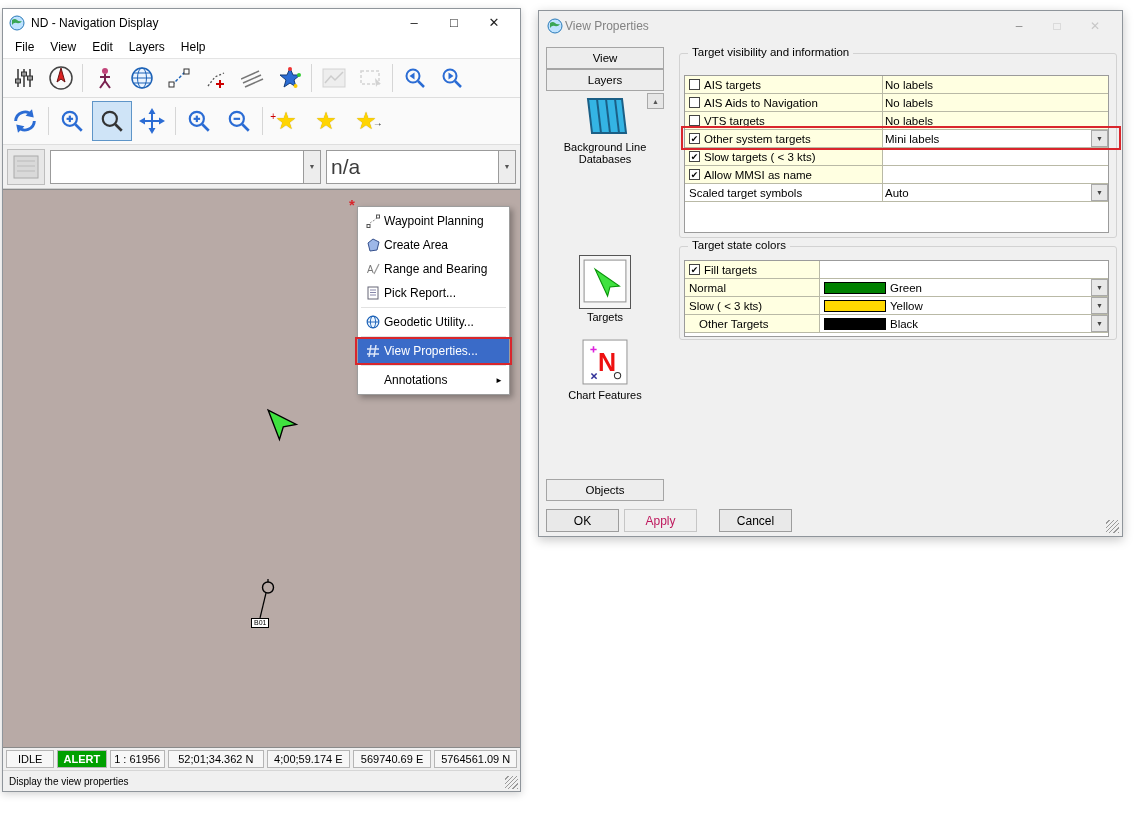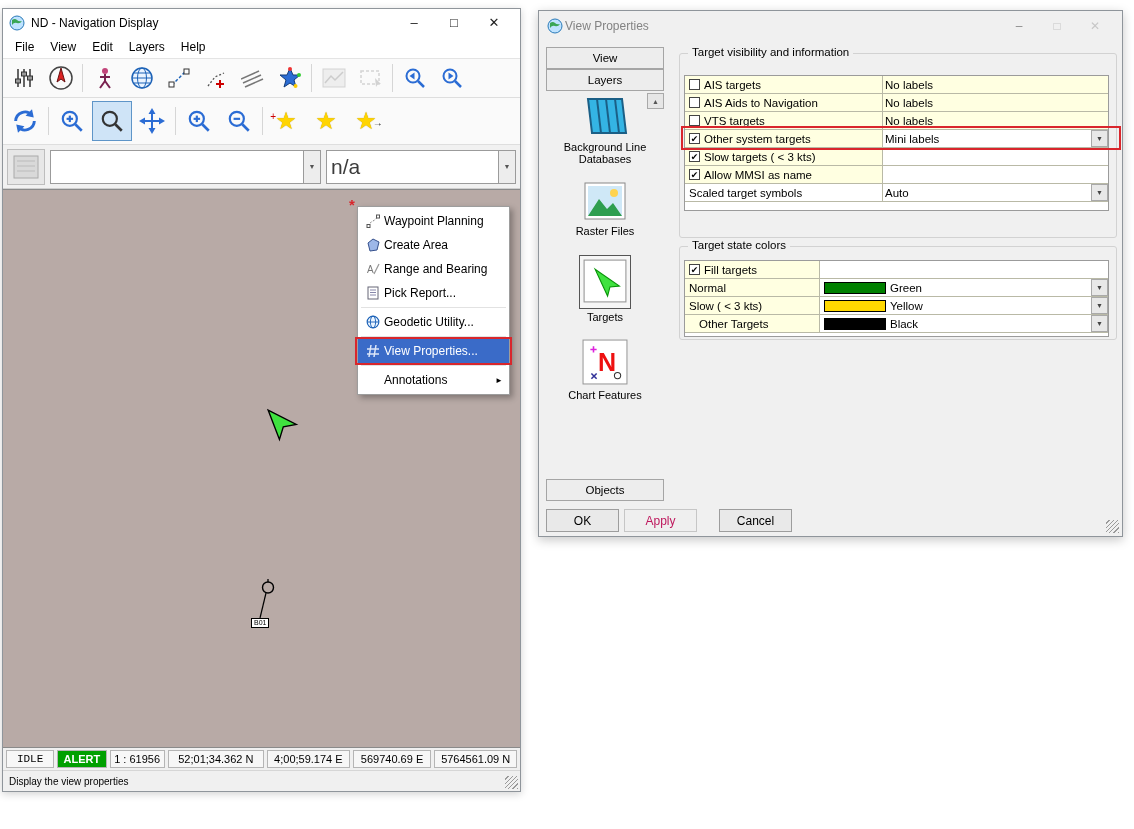--- a/index.html
+++ b/index.html
@@ -357,21 +357,21 @@
       <div class="ctx-sep"></div>
       <div class="ctx-item">
         <span class="mi"></span>
         <span>Annotations</span>
         <span class="subarrow">►</span>
       </div>
     </div>
   </div>
 
   <div class="statusbar">
-    <span class="scell" style="width:49px;font-family:Liberation Mono, monospace;">IDLE</span>
+    <span class="scell" style="width:49px;">IDLE</span>
     <span class="scell alert" style="width: 50px; background: rgb(0, 160, 0);">ALERT</span>
     <span class="scell" style="width:56px;">1 : 61956</span>
     <span class="scell" style="width:98px;">52;01;34.362 N</span>
     <span class="scell" style="width:84px;">4;00;59.174 E</span>
     <span class="scell" style="width:80px;">569740.69 E</span>
     <span class="scell" style="width:84px;">5764561.09 N</span>
   </div>
   <div class="msgbar">
     <span>Display the view properties</span>
     <span class="grip"></span>
@@ -400,29 +400,20 @@
     <div class="lpitem" style="top:48px;">
       <svg width="46" height="42" viewBox="0 0 46 42">
           <polygon points="6,4 40,4 44,38 10,38" fill="#34b4e4" stroke="#1b5f86" stroke-width="2"></polygon>
           <line x1="15" y1="4" x2="19" y2="38" stroke="#1b5f86" stroke-width="2"></line>
           <line x1="24" y1="4" x2="28" y2="38" stroke="#1b5f86" stroke-width="2"></line>
           <line x1="33" y1="4" x2="37" y2="38" stroke="#1b5f86" stroke-width="2"></line>
         </svg>
       <div class="cap">Background Line Databases</div>
     </div>
 
-    <div class="lpitem" style="top:134px;">
-      <svg width="44" height="40" viewBox="0 0 44 40">
-          <rect x="2" y="2" width="40" height="36" fill="#fff" stroke="#888"></rect>
-          <rect x="5" y="5" width="34" height="30" fill="#cfe8f7"></rect>
-          <polygon points="5,35 16,18 24,28 30,22 39,35" fill="#2e9e4f"></polygon>
-          <circle cx="31" cy="12" r="4" fill="#ffd34d"></circle>
-        </svg>
-      <div class="cap">Raster Files</div>
-    </div>
 
     <div class="lpitem" style="top:208px;">
       <span class="selbox"><svg width="44" height="44" viewBox="0 0 40 40">
             <rect x="1" y="1" width="38" height="38" fill="#fff" stroke="#999"></rect>
             <g transform="rotate(-40 20 20)">
               <polygon points="20,6 27,32 20,27 13,32" fill="#3fe23f" stroke="#089408"></polygon>
             </g>
           </svg></span>
       <div class="cap">Targets</div>
     </div>
@@ -436,21 +427,21 @@
           <path d="M9 33 l5 5 M14 33 l-5 5" stroke="#339" stroke-width="1.5"></path>
         </svg>
       <div class="cap">Chart Features</div>
     </div>
 
     <span class="lpbtn" style="top:432px;">Objects</span>
   </div>
 
   <div class="group" style="top:42px;height:185px;">
     <span class="group-label">Target visibility and information</span>
-    <div class="tpanel" style="left:4px;top:21px;width:425px;height:136px;">
+    <div class="tpanel" style="left:4px;top:21px;width:425px;height:158px;">
       <div class="trow">
         <div class="tc lbl yel" style="background: rgb(255, 255, 225);">
             <span class="cb"></span>
             <span>AIS targets</span>
           </div>
         <div class="tc val yel" style="background: rgb(255, 255, 225);">
             <span>No labels</span>
           </div>
       </div>
       <div class="trow">

